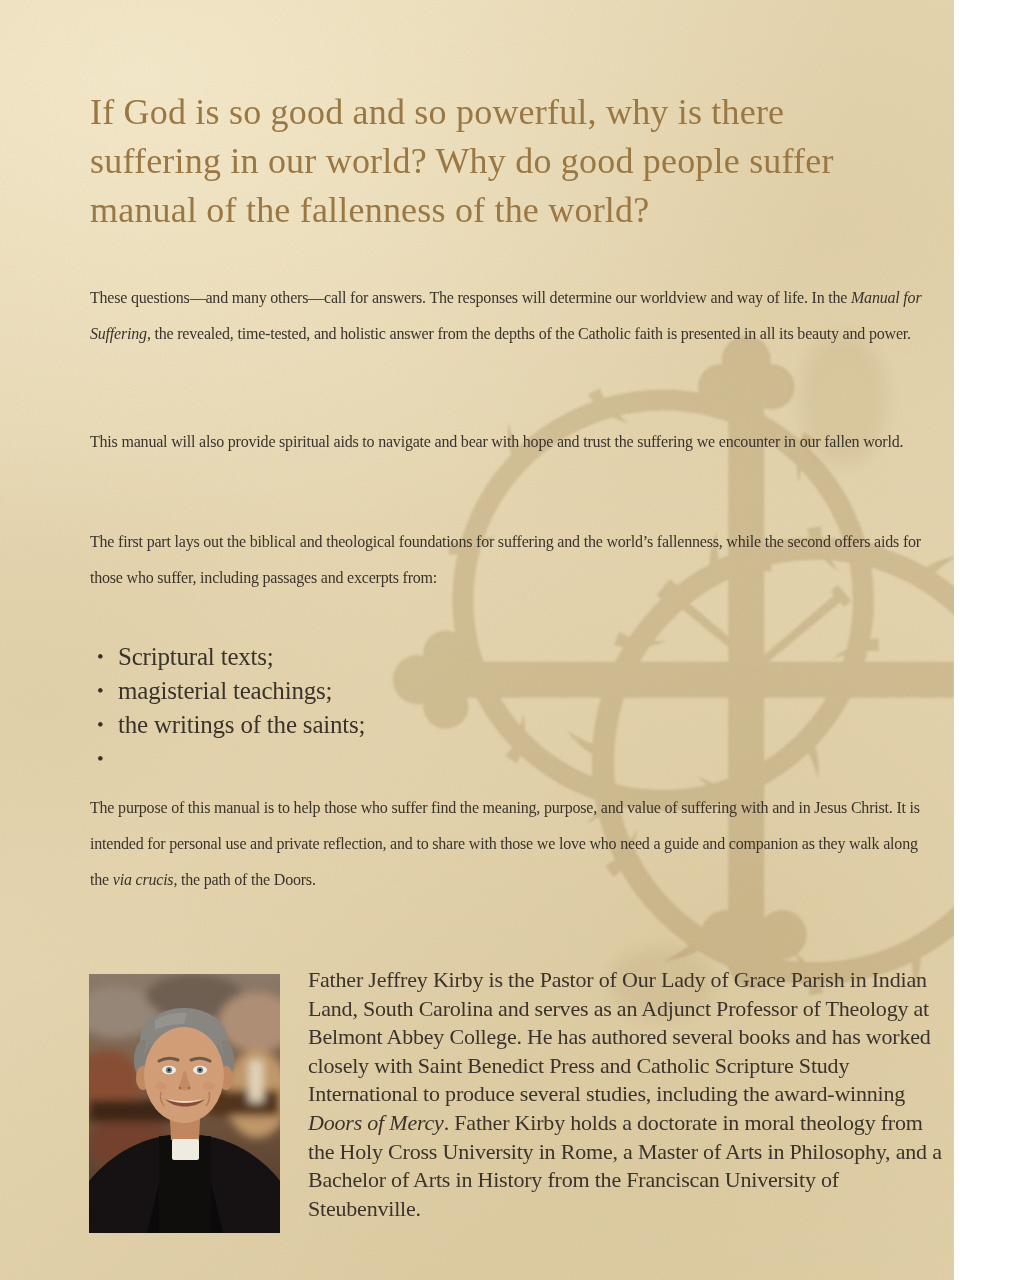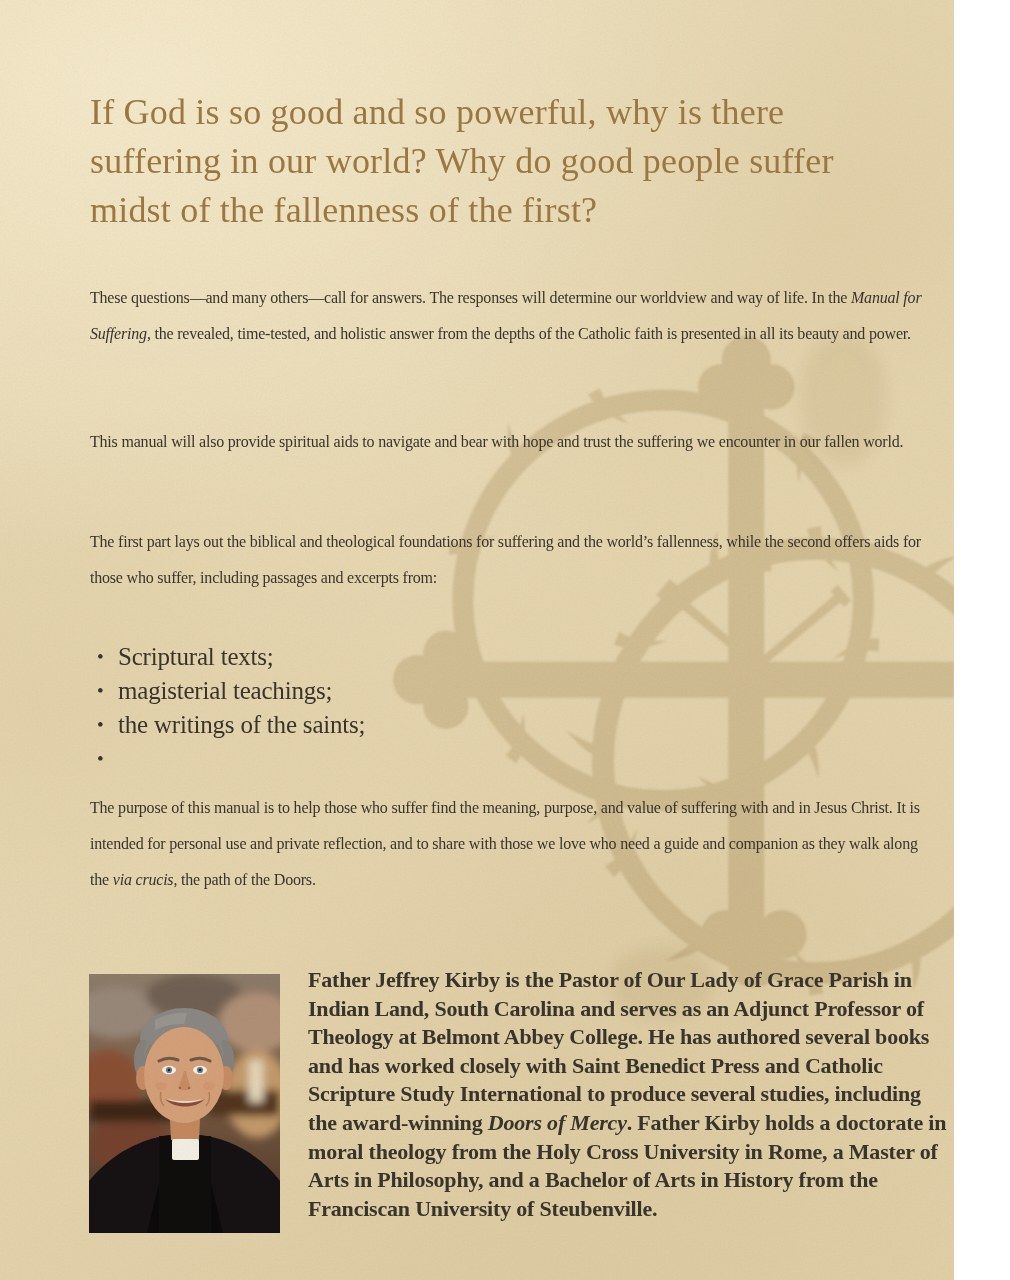--- a/index.html
+++ b/index.html
@@ -23,21 +23,21 @@
     letter-spacing:-0.2px;color:var(--body-text,#3a342c);}
   .body-par em{font-style:italic;}
   .para1{top:280px}.para2{top:424px}.para3{top:524px}.closing{top:790px}
   .bullets{position:absolute;left:90px;top:640px;width:850px;margin:0;padding:0;list-style:none;}
   .bullets li{position:relative;padding-left:28px;font-size:25px;line-height:34px;
     letter-spacing:-0.2px;color:var(--body-text,#3a342c);}
   .bullets .dot{position:absolute;left:7px;top:0;font-size:19px;line-height:34px;}
   .photo{position:absolute;left:89px;top:974px;width:191px;height:259px;overflow:hidden;}
   .photo svg{display:block;}
   .bio{position:absolute;left:308px;top:966px;width:642px;margin:0;font-size:22px;line-height:28.6px;
-    letter-spacing:-0.2px;color:var(--body-text,#3a342c);font-weight:bold;}
+    letter-spacing:-0.2px;color:var(--body-text,#3a342c);}
   .bio em{font-style:italic;}
 </style>
 </head>
 <body>
 
 <div class="page">
 
   <svg class="watermark" viewBox="0 0 1010 1280" aria-hidden="true">
     <defs>
       <filter id="soft" x="-20%" y="-20%" width="140%" height="140%">
@@ -91,21 +91,21 @@
     </g>
     <g fill="currentColor" opacity="0.10" filter="url(#soft2)">
       <ellipse cx="893" cy="385" rx="46" ry="70"></ellipse>
       <ellipse cx="700" cy="1003" rx="55" ry="38"></ellipse>
     </g>
   </svg>
 
   <h1 class="headline">
       <div class="hl-line">If God is so good and so powerful, why is there</div>
       <div class="hl-line">suffering in our world? Why do good people suffer</div>
-      <div class="hl-line">midst of the fallenness of the first?</div>
+      <div class="hl-line">manual of the fallenness of the world?</div>
     </h1>
 
   <div id="copy">
       <p class="body-par para1"><span>These questions—and many others—call for answers. The responses will determine our worldview and way of life. In the </span><em>Manual for Suffering</em><span>, the revealed, time-tested, and holistic answer from the depths of the Catholic faith is presented in all its beauty and power.</span></p>
       <p class="body-par para2"><span>This manual will also provide spiritual aids to navigate and bear with hope and trust the suffering we encounter in our fallen world.</span></p>
       <p class="body-par para3"><span>The first part lays out the biblical and theological foundations for suffering and the world’s fallenness, while the second offers aids for those who suffer, including passages and excerpts from:</span></p>
     </div>
 
   <ul class="bullets">
       <li><span class="dot">•</span><span>Scriptural texts;</span></li>

